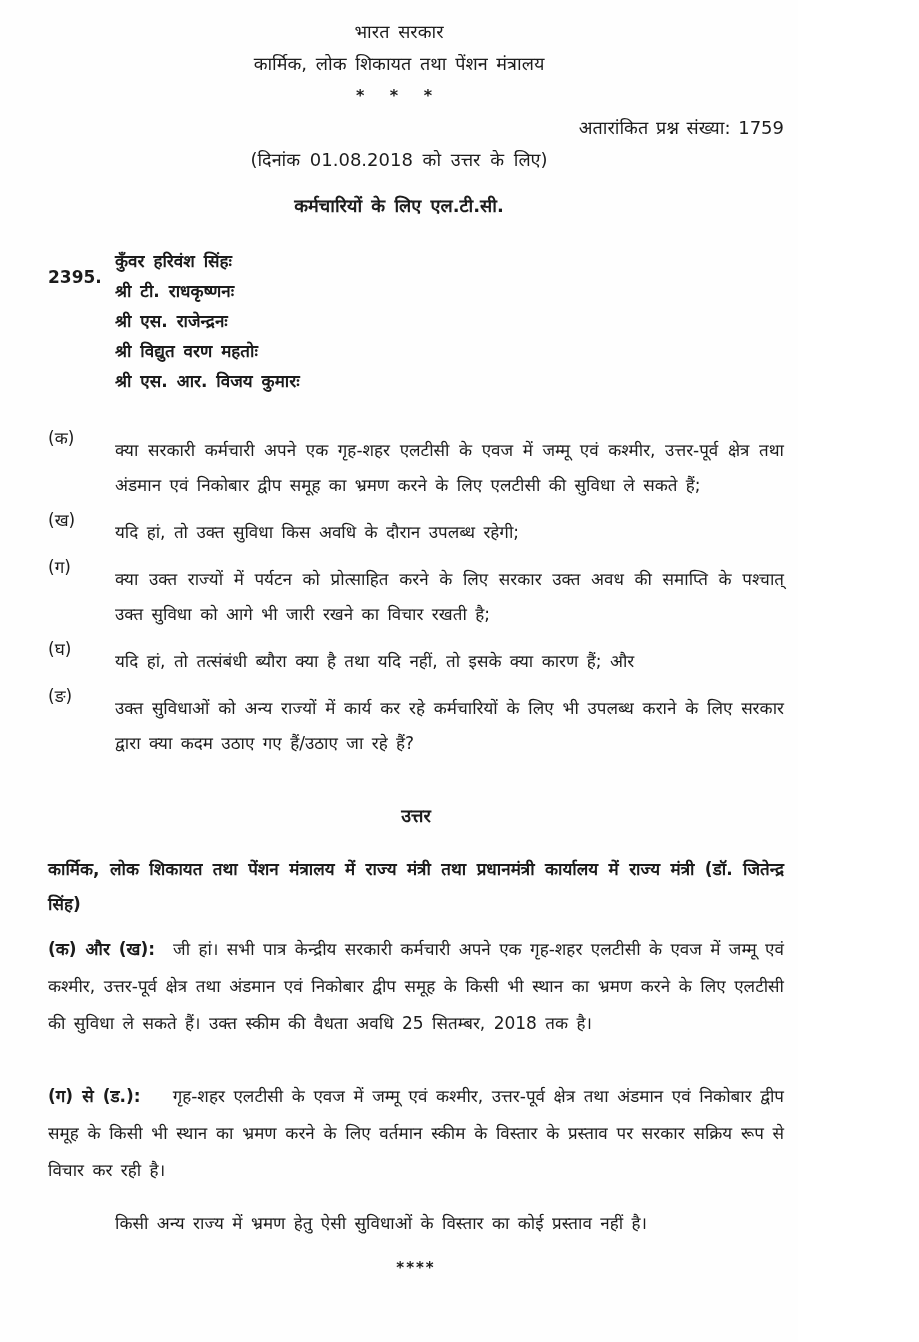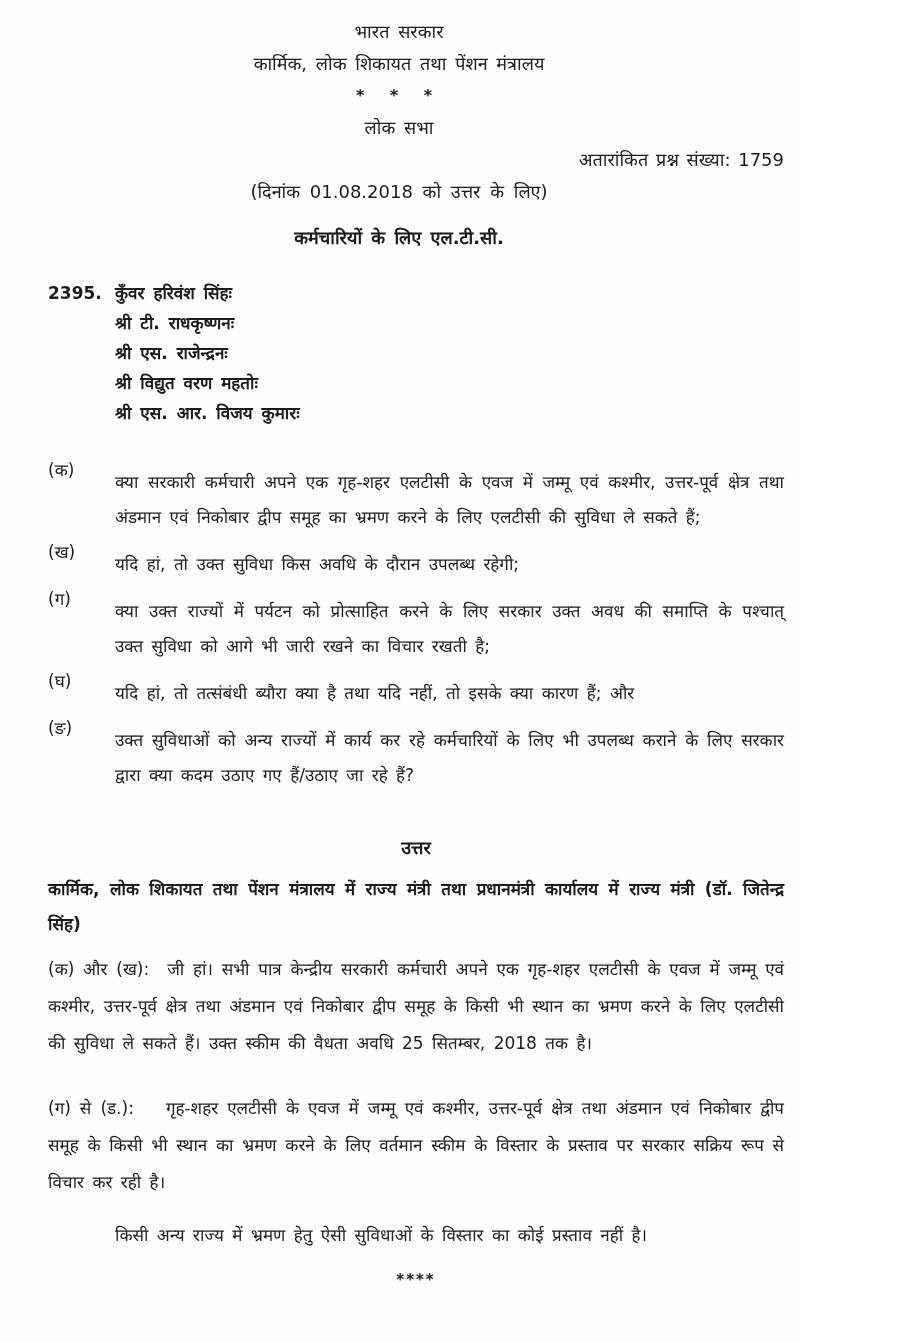--- a/index.html
+++ b/index.html
@@ -67,21 +67,21 @@
     margin-top: 24px;
     padding-left: 67px;
     font-weight: bold;
     font-size: 17px;
     line-height: 30px;
     word-spacing: 3px;
   }
   .q-number {
     position: absolute;
     left: 0;
-    top: 0;
+    top: 16px;
     font-weight: bold;
   }
   .q-items {
     margin-top: 25px;
   }
   .q-item {
     display: flex;
     font-size: 17px;
     line-height: 35px;
     word-spacing: 3px;
@@ -98,37 +98,37 @@
   
   .answer-heading {
     margin-top: 39px;
     text-align: center;
     font-weight: bold;
     font-size: 18px;
     line-height: 32px;
     word-spacing: 3px;
   }
   .minister-line {
-    margin-top: 8px;
+    margin-top: 20px;
     font-weight: bold;
     font-size: 17px;
     line-height: 35px;
     text-align: justify;
     word-spacing: 2px;
   }
   .ans-para {
     font-size: 17px;
     line-height: 37px;
     text-align: justify;
     word-spacing: 3px;
   }
   .ans-para.p1 { margin-top: 9px; }
-  .ans-para.p2 { margin-top: 28px; }
+  .ans-para.p2 { margin-top: 36px; }
   .ans-label {
-    font-weight: normal;
+    font-weight: bold;
   }
   .gap-sm { display: inline-block; width: 18px; }
   .gap-lg { display: inline-block; width: 32px; }
   .ans-para.p3 {
     margin-top: 8px;
     line-height: 35px;
     text-indent: 67px;
     text-align: left;
   }
   .stars-bottom {
@@ -142,21 +142,20 @@
 </style>
 </head>
 <body>
 
 <div class="page">
 
   <div class="header">
     <div class="h-line">भारत सरकार</div>
     <div class="h-line">कार्मिक, लोक शिकायत तथा पेंशन मंत्रालय</div>
     <div class="stars-top">* * *</div>
-    <div class="h-line">लोक सभा</div>
     <div class="qno-line">अतारांकित प्रश्न संख्या: 1759</div>
     <div class="date-line">(दिनांक 01.08.2018  को उत्तर के लिए)</div>
     <div class="subject-line">कर्मचारियों के लिए एल.टी.सी.</div>
   </div>
 
   <div class="content">
 
     <div class="members">
       <span class="q-number">2395.</span>
       <div>कुँवर हरिवंश सिंहः</div>

